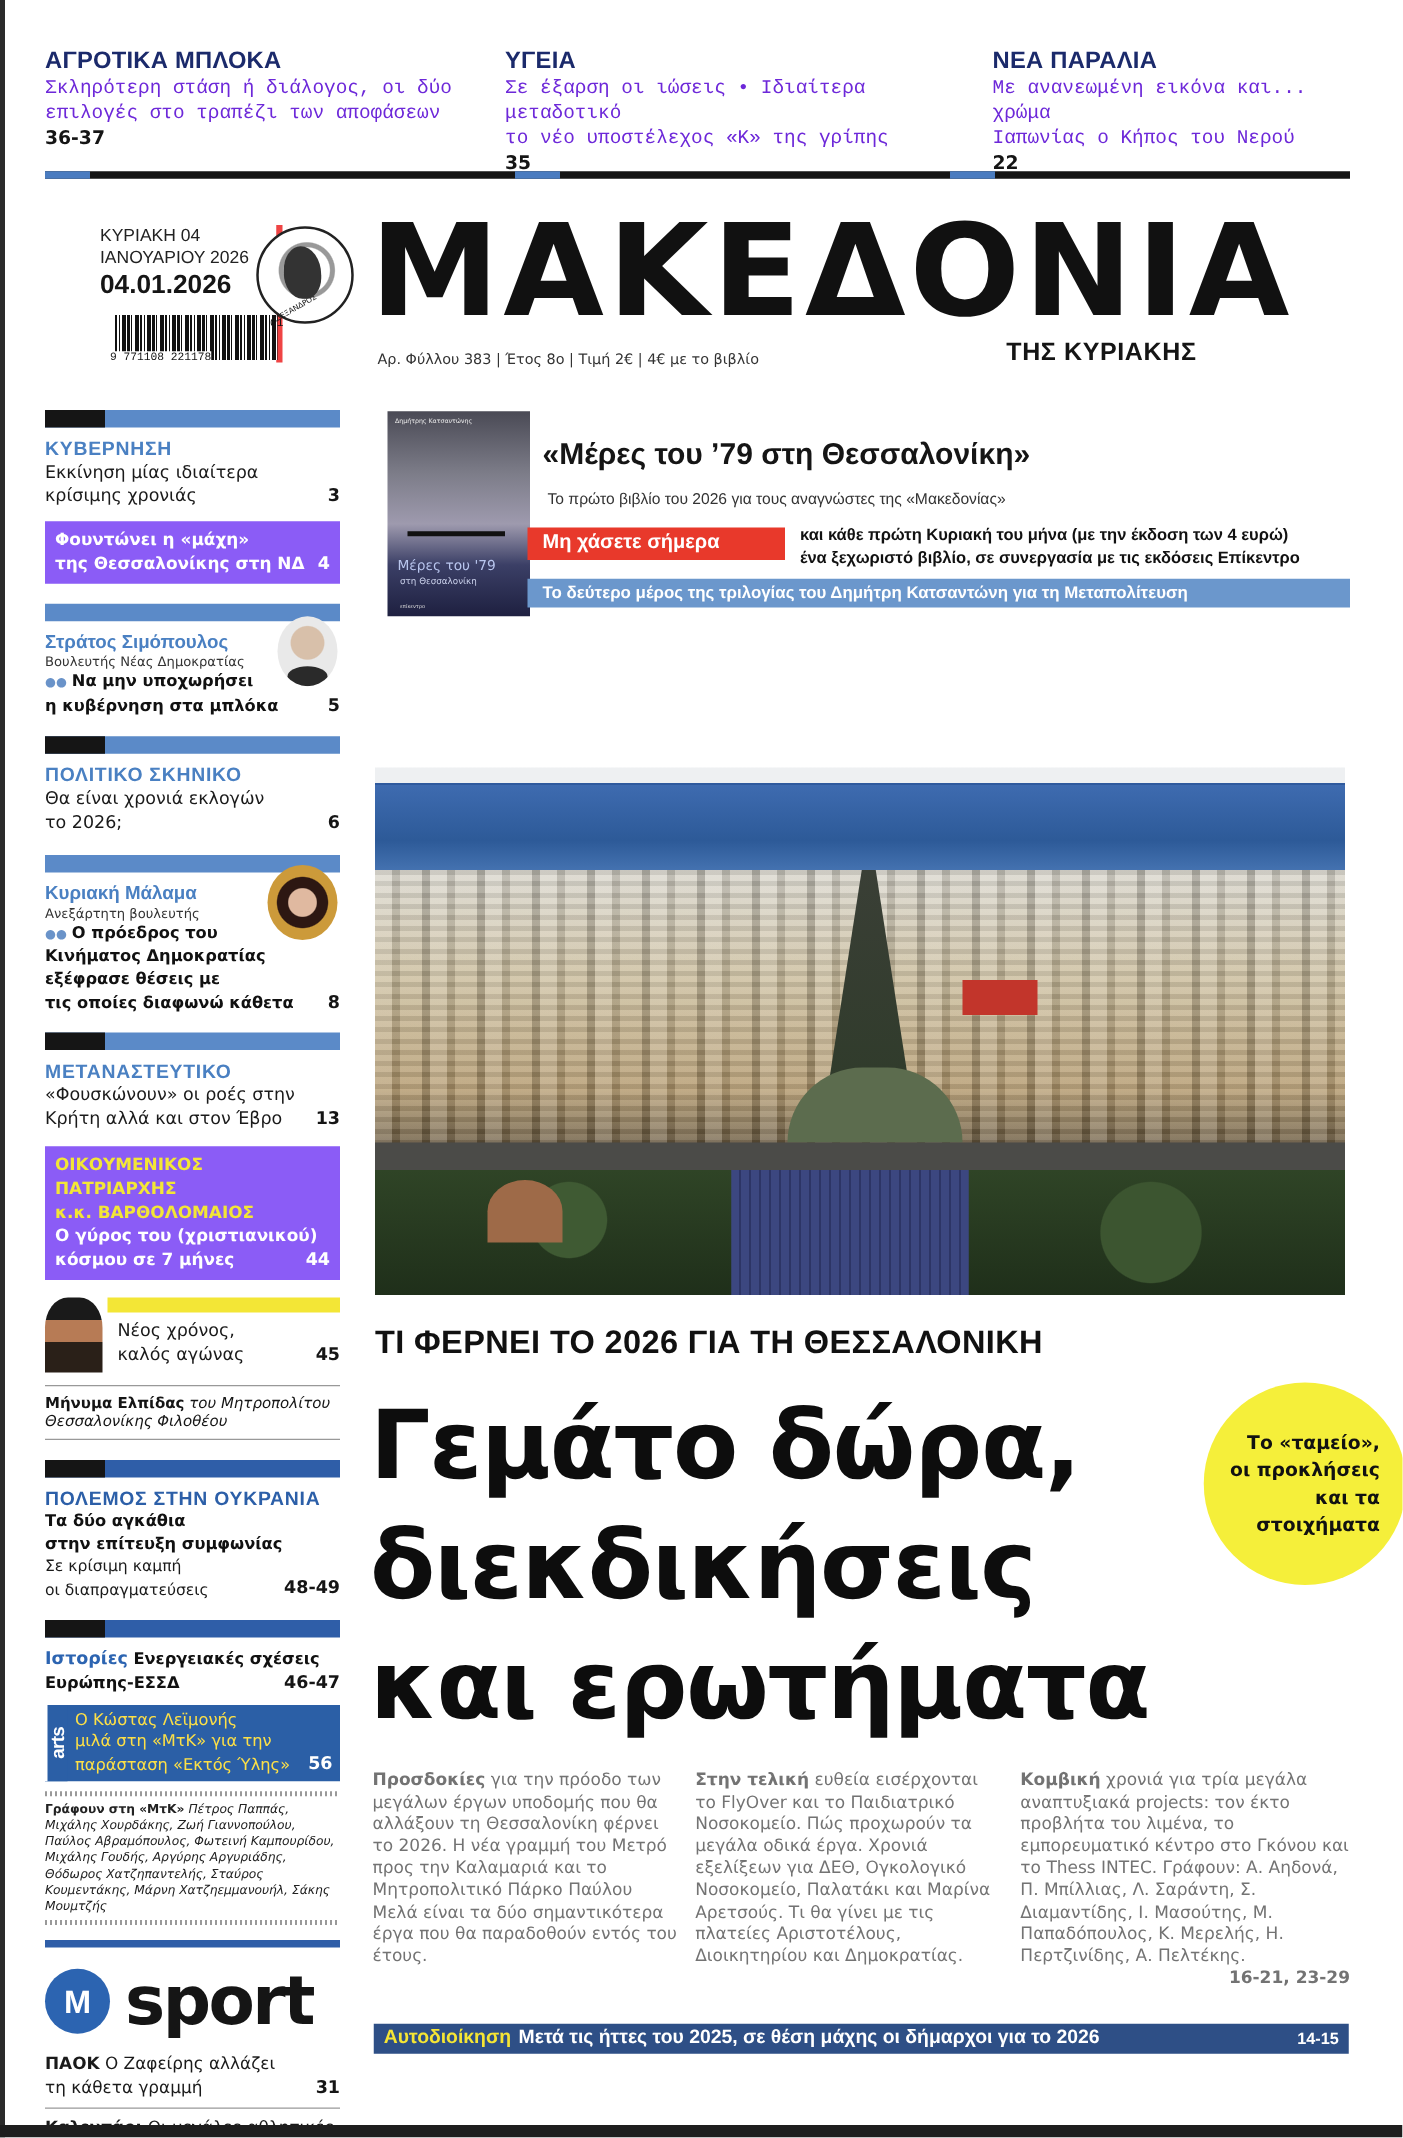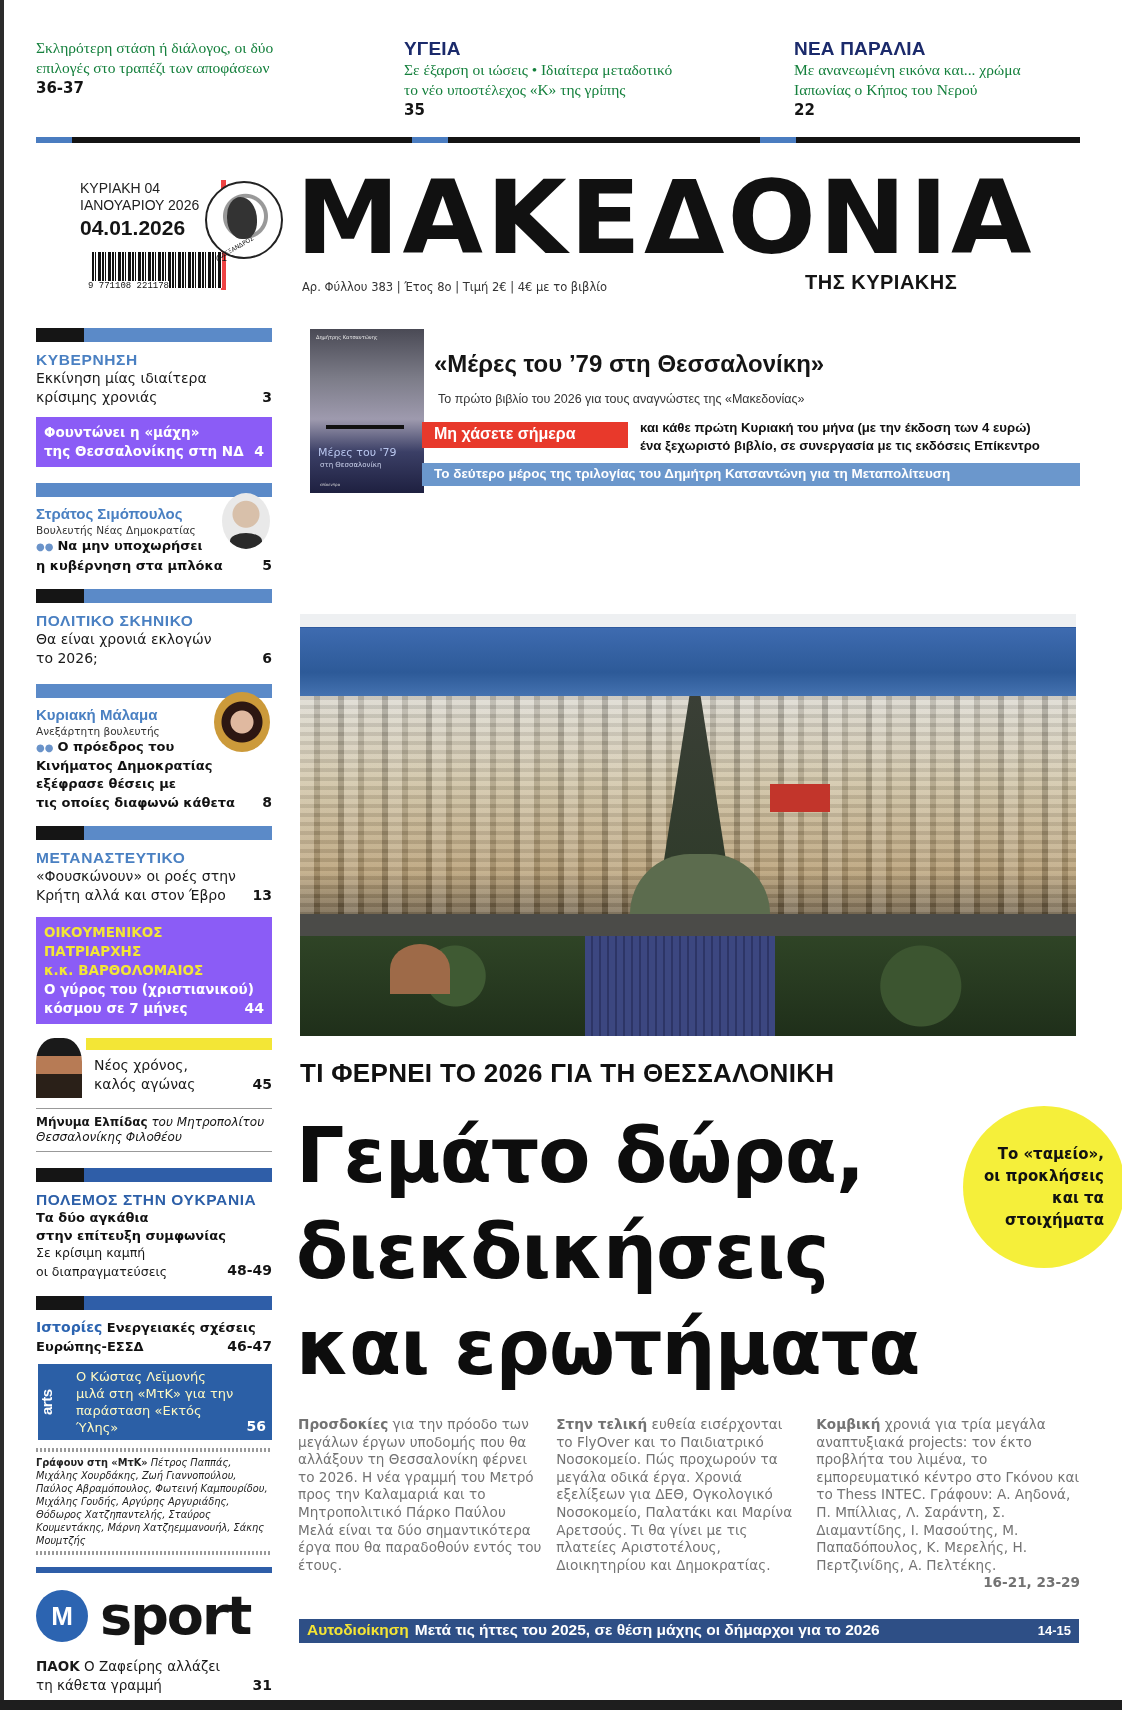--- a/index.html
+++ b/index.html
@@ -5,21 +5,21 @@
   * { box-sizing: border-box; margin: 0; padding: 0; }
   html, body { width: 1122px; height: 1710px; background: #ffffff; overflow: hidden; }
   body { font-family: "DejaVu Sans", sans-serif; color: #151515; position: relative; }
   .edge-left { position: absolute; left: 0; top: 0; width: 4px; height: 1710px; background: #2b2b2b; }
   .edge-bottom { position: absolute; left: 0; bottom: 0; width: 1122px; height: 10px; background: #1e1e1e; }
 
   
   .teasers { position: absolute; top: 38px; left: 36px; width: 1045px; height: 80px; }
   .teaser { position: absolute; top: 0; }
   .teaser .t-head { font-family: "Liberation Sans", sans-serif; font-weight: 900; font-size: 19px; color: #1b2a6b; letter-spacing: 0.2px; line-height: 22px; }
-  .teaser .t-body { font-family: Liberation Serif, serif; font-size: 15.5px; line-height: 20px; color: #15803d; }
+  .teaser .t-body { font-family: Liberation Mono, monospace; font-size: 15.5px; line-height: 20px; color: #6d28d9; }
   .teaser .t-page { font-family: "DejaVu Sans", sans-serif; font-weight: bold; font-size: 15px; line-height: 20px; }
   .topbar { position: absolute; top: 137px; left: 36px; width: 1044px; height: 6px; background: #141414; }
   .topbar .blue { position: absolute; top: 0; height: 6px; width: 36px; background: #4a7cc0; }
 
   
   .datebox { position: absolute; top: 180px; left: 36px; width: 146px; height: 110px; border-right: 5px solid #ef4444; margin-left: 44px; }
   .date-day { font-family: "Liberation Sans", sans-serif; font-size: 14px; line-height: 17px; color: #222; }
   .date-num { font-family: "Liberation Sans", sans-serif; font-weight: bold; font-size: 21px; margin-top: 2px; }
   .barcode { position: absolute; top: 72px; left: 12px; width: 130px; height: 36px;
     background: repeating-linear-gradient(90deg, #111 0 2px, #fff 2px 3px, #111 3px 4px, #fff 4px 6px, #111 6px 9px, #fff 9px 10px); }
@@ -53,21 +53,21 @@
   .avatar-sim { top: -12px; width: 48px; height: 56px; background: radial-gradient(circle at 50% 38%, #d8c0aa 0 13px, #e9e9e9 14px 100%); border-radius: 50%; }
   .avatar-sim::after { content: ""; position: absolute; bottom: 0; left: 8px; width: 32px; height: 16px; background: #2a2a2a; border-radius: 50% 50% 0 0; }
   .avatar-mal { top: -14px; width: 56px; height: 60px; background: radial-gradient(circle at 50% 50%, #e0b9a0 0 11px, #2d1712 12px 20px, #cc9a3a 21px 100%); }
   .yellowbar { height: 12px; background: #f3e636; margin-left: 50px; }
   .priest { position: absolute; left: 0; top: 0; width: 46px; height: 60px; background: linear-gradient(#1a1a1a 0 30%, #b77b55 30% 60%, #2a2018 60%); border-radius: 40% 40% 0 0; }
   .rule { height: 1px; background: #999; margin: 6px 0; }
   .wavy { height: 4px; background: repeating-linear-gradient(90deg, #999 0 2px, #fff 2px 4px); margin: 4px 0; }
   .arts { display: flex; background: #2b5fa6; color: #fff; }
   .arts-tag { width: 18px; background: #2b5fa6; border-right: 2px solid #fff; writing-mode: vertical-rl; transform: rotate(180deg); font-family: "Liberation Sans", sans-serif; font-weight: 900; font-size: 15px; text-align: center; letter-spacing: -0.5px; }
   .arts-body { padding: 4px 6px; flex: 1; }
-  .arts-body .lc-body { color: #fef9c3; font-size: 13px; line-height: 17px; margin-left: 16px; }
+  .arts-body .lc-body { color: #fde047; font-size: 13px; line-height: 17px; }
   .writers { font-size: 9.8px; line-height: 13px; font-style: italic; color: #222; }
   .writers b { font-style: normal; }
   .sport-logo { display: flex; align-items: center; gap: 12px; height: 70px; }
   .m-circle { width: 52px; height: 52px; border-radius: 50%; background: #2c64b1; color: #fff; font-family: "Liberation Sans", sans-serif; font-weight: 900; font-size: 26px; display: flex; align-items: center; justify-content: center; }
   .sport-word { font-family: "DejaVu Sans", sans-serif; font-weight: bold; font-size: 54px; letter-spacing: -2px; line-height: 60px; }
 
   
   .book { position: absolute; top: 329px; left: 310px; width: 114px; height: 164px; background: linear-gradient(180deg, #4a4a55 0%, #7c7c88 30%, #9e9aae 55%, #3b3f66 75%, #1e2040 100%); }
   .book .b-author { position: absolute; top: 5px; left: 6px; font-size: 5px; color: #eee; }
   .book .b-title { position: absolute; top: 118px; left: 8px; font-size: 11px; color: #b9c6ee; line-height: 12px; }
@@ -112,20 +112,21 @@
   .bottom-bar .bb-kick { color: #f5e534; margin-right: 6px; }
   .bottom-bar .bb-page { font-size: 13px; padding-top: 2px; }
 </style>
 </head>
 <body>
 
 <div class="edge-left"></div>
 
 <div class="teasers">
   <div class="teaser" style="left:0;width:350px">
+    <div class="t-head">ΑΓΡΟΤΙΚΑ ΜΠΛΟΚΑ</div>
     <div class="t-body">Σκληρότερη στάση ή διάλογος, οι δύο</div>
     <div class="t-body">επιλογές στο τραπέζι των αποφάσεων</div>
     <div class="t-page">36-37</div>
   </div>
   <div class="teaser" style="left:368px;width:360px">
     <div class="t-head">ΥΓΕΙΑ</div>
     <div class="t-body">Σε έξαρση οι ιώσεις • Ιδιαίτερα μεταδοτικό</div>
     <div class="t-body">το νέο υποστέλεχος «Κ» της γρίπης</div>
     <div class="t-page">35</div>
   </div>

